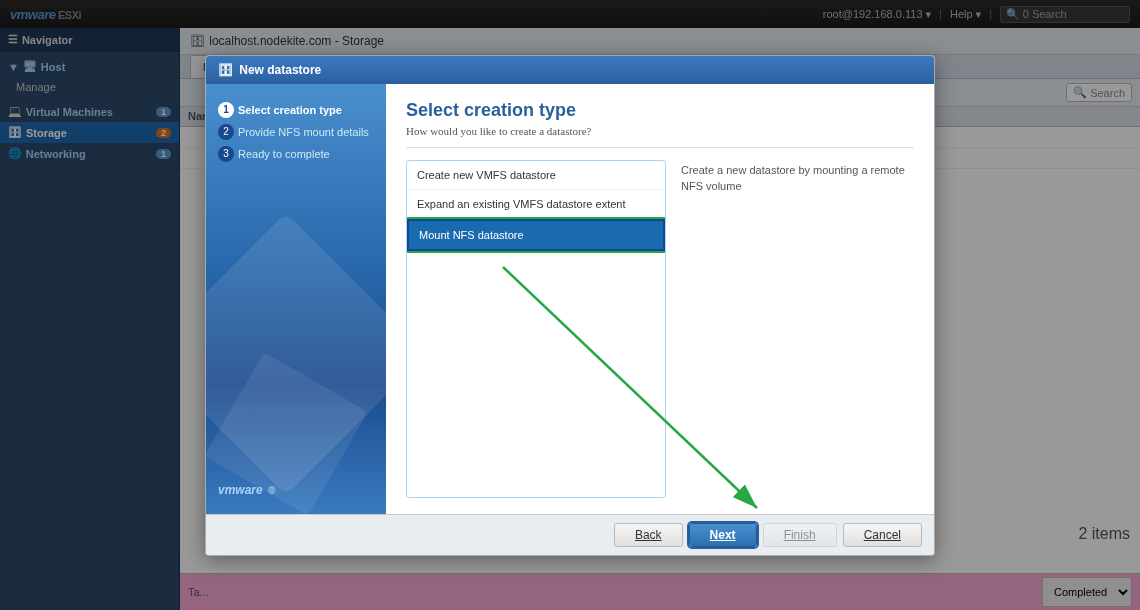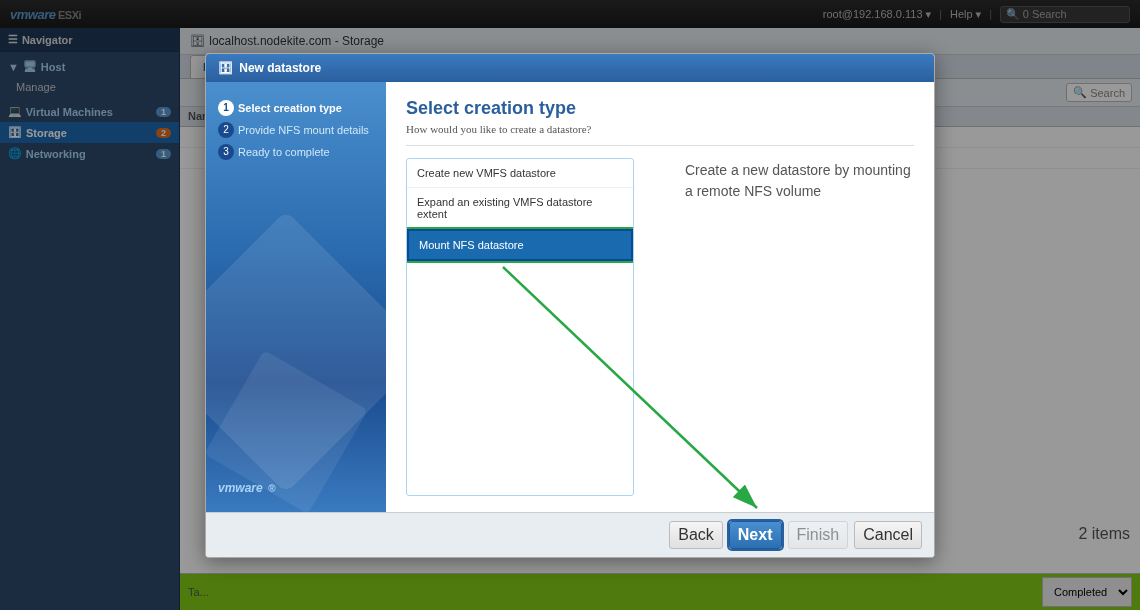--- a/index.html
+++ b/index.html
@@ -193,21 +193,21 @@
       font-size: 11px;
       border-bottom: 1px solid #eee;
       color: #333;
     }
     .col1 { width: 200px; }
     .col2 { width: 120px; }
     .col3 { flex: 1; }
 
     
     .bottom-bar {
-      background: #84cc16;
+      background: #f9a8d4;
       border-top: 1px solid #bbb;
       padding: 3px 8px;
       display: flex;
       align-items: center;
       justify-content: space-between;
       font-size: 11px;
       color: #555;
     }
 
     
@@ -353,65 +353,65 @@
       border-bottom: 1px solid #ddd;
       padding-bottom: 10px;
       font-family: Liberation Serif, serif;
     }
     .selection-area {
       display: flex;
       gap: 15px;
       flex: 1;
     }
     .options-list {
-      width: 228px;
+      width: 260px;
       border: 1px solid #aad4f5;
       border-radius: 3px;
       overflow: hidden;
       flex-shrink: 0;
     }
     .option-item {
       padding: 8px 10px;
       font-size: 11px;
       color: #333;
       cursor: pointer;
       border-bottom: 1px solid #e8f0f8;
     }
     .option-item:last-child { border-bottom: none; }
     .option-item.selected {
       background: #1a6ab0;
       color: #fff;
       border: 2px solid #0a4a90;
     }
     .description-area {
       flex: 1;
-      font-size: 14px;
+      font-size: 11px;
       color: #555;
       line-height: 1.5;
       padding-top: 2px;
-      margin-left: 36px;
     }
 
     .modal-footer {
       background: #e8edf2;
       padding: 8px 12px;
       display: flex;
       align-items: center;
       justify-content: flex-end;
       gap: 6px;
       border-top: 1px solid #ccc;
     }
     .btn {
-      padding: 4px 8px;
-      font-size: 16px;
+      padding: 4px 20px;
+      font-size: 12px;
       border-radius: 3px;
       cursor: pointer;
       border: 1px solid #bbb;
       background: linear-gradient(to bottom, #f5f5f5, #e0e0e0);
       color: #333;
+      text-decoration: underline;
     }
     .btn.primary {
       background: linear-gradient(to bottom, #4a90d0, #2a70b0);
       color: #fff;
       border-color: #1a5a9e;
       font-weight: bold;
       box-shadow: 0 0 0 2px #2a5f9e;
     }
     .btn:disabled {
       opacity: 0.5;

